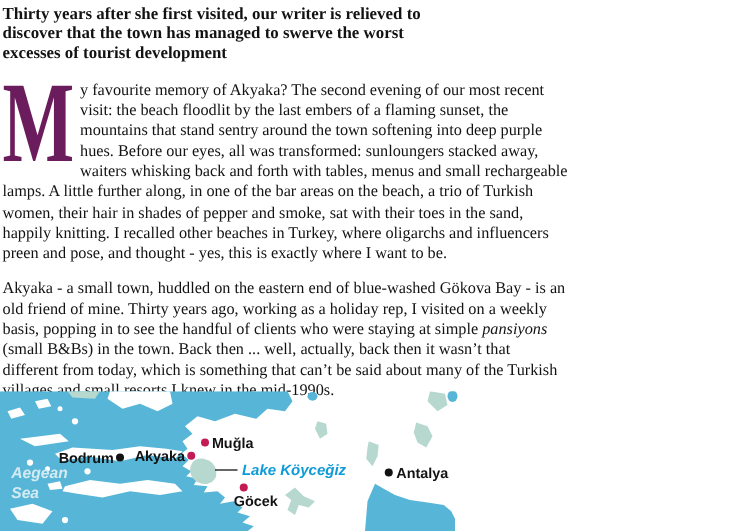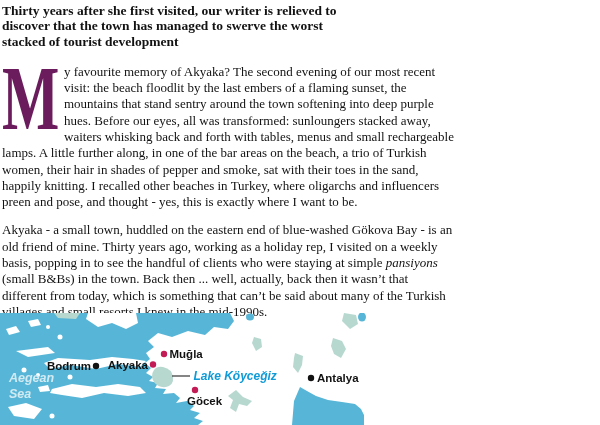--- a/index.html
+++ b/index.html
@@ -24,21 +24,21 @@
   svg{display:block;}
   .m-label{font:bold 11.5px "Liberation Sans",sans-serif;fill:#121212;}
   .m-lake{font:italic bold 12px "Liberation Sans",sans-serif;fill:#0f9bd7;}
   .m-sea{font:italic bold 12.5px "Liberation Sans",sans-serif;fill:#d2eaf2;}
 </style>
 </head>
 <body>
 
 <div class="page">
 
-  <h2 class="standfirst">Thirty years after she first visited, our writer is relieved to discover that the town has managed to swerve the worst stacked of tourist development</h2>
+  <h2 class="standfirst">Thirty years after she first visited, our writer is relieved to discover that the town has managed to swerve the worst excesses of tourist development</h2>
 
   <div class="article">
     <p>
       <span class="dropcap">M</span><span>y favourite memory of Akyaka? The second evening of our most recent visit: the beach floodlit by the last embers of a flaming sunset, the mountains that stand sentry around the town softening into deep purple hues. Before our eyes, all was transformed: sunloungers stacked away, waiters whisking back and forth with tables, menus and small rechargeable lamps. A little further along, in one of the bar areas on the beach, a trio of Turkish women, their hair in shades of pepper and smoke, sat with their toes in the sand, happily knitting. I recalled other beaches in Turkey, where oligarchs and influencers preen and pose, and thought - yes, this is exactly where I want to be.</span>
     </p>
     <p>
       <span>Akyaka - a small town, huddled on the eastern end of blue-washed Gökova Bay - is an old friend of mine. Thirty years ago, working as a holiday rep, I visited on a weekly basis, popping in to see the handful of clients who were staying at simple </span><i>pansiyons</i><span> (small B&amp;Bs) in the town. Back then ... well, actually, back then it wasn’t that different from today, which is something that can’t be said about many of the Turkish villages and small resorts I knew in the mid-1990s.</span>
     </p>
   </div>
 

